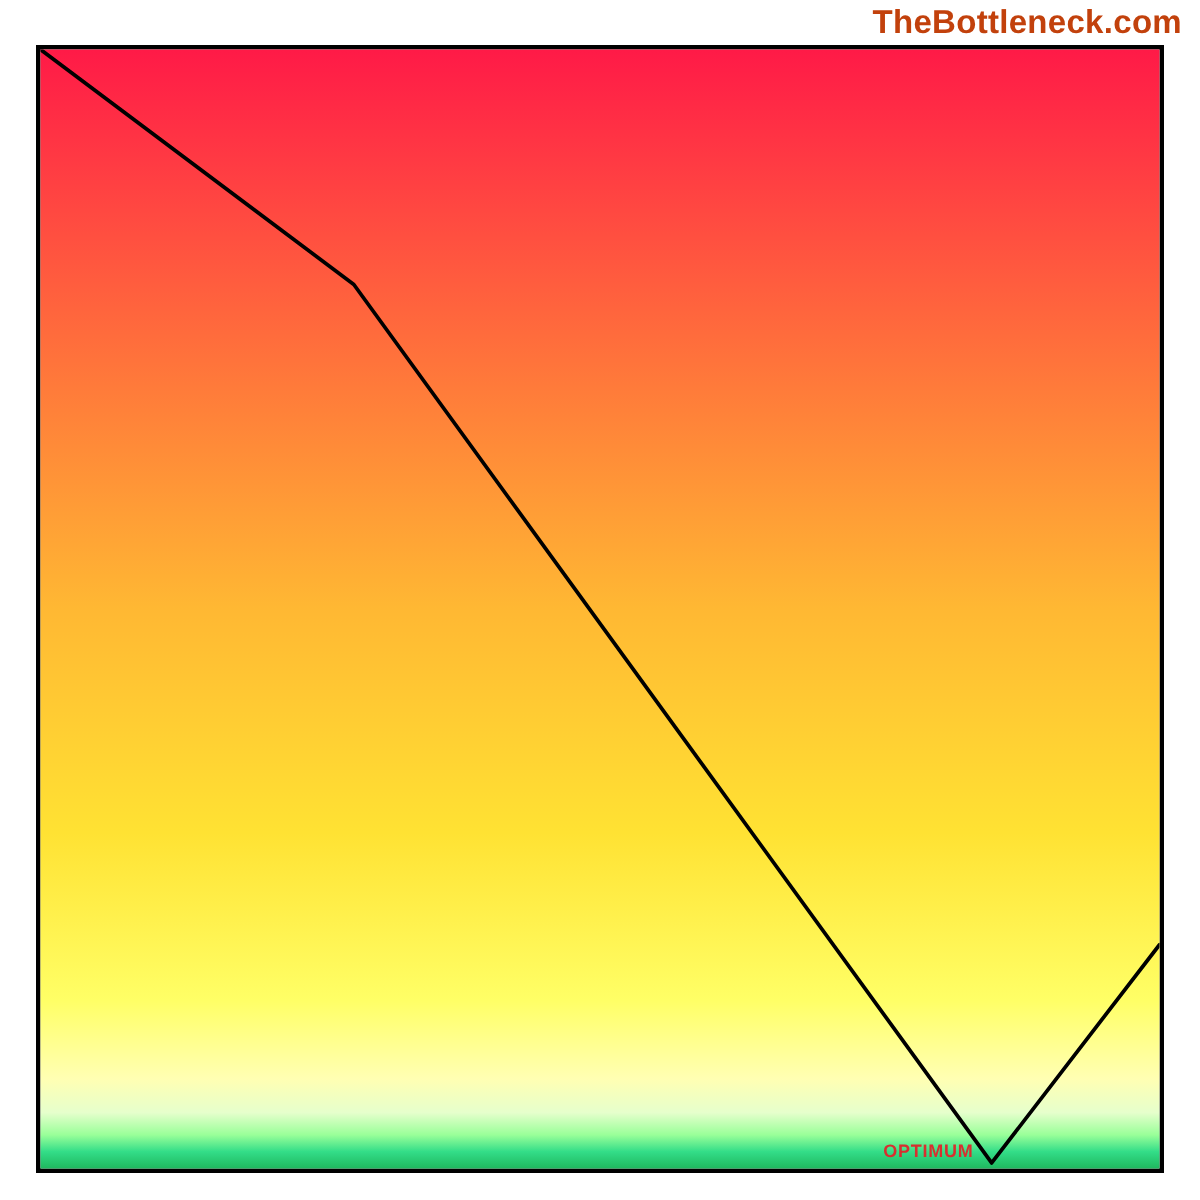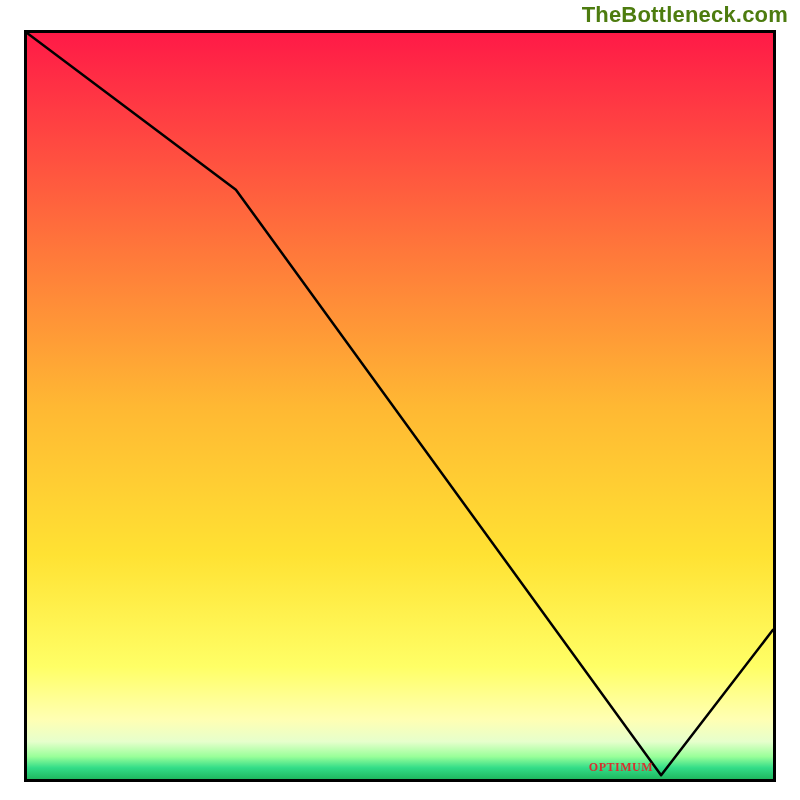--- a/index.html
+++ b/index.html
@@ -15,21 +15,21 @@
     position: relative;
     width: 800px;
     height: 800px;
   }
   .attribution {
     position: absolute;
     top: 2px;
     right: 12px;
     font-size: 22px;
     font-weight: 600;
-    color: #4d7c0f;
+    color: #c2410c;
     letter-spacing: 0.2px;
   }
   .plot-frame {
     position: absolute;
     left: 24px;
     top: 30px;
     width: 752px;
     height: 752px;
     border: 3px solid #000000;
     box-sizing: border-box;
@@ -57,21 +57,20 @@
     position: absolute;
     inset: 0;
   }
   .annot {
     position: absolute;
     font-size: 12px;
     font-weight: 700;
     color: #d82f2f;
     white-space: nowrap;
     letter-spacing: 0.5px;
-    font-family: Liberation Serif, serif;
   }
 </style>
 </head>
 <body>
 
 <div class="wrap">
   <div class="attribution">TheBottleneck.com</div>
 
   <div class="plot-frame">
     <div class="gradient-bg"></div>

